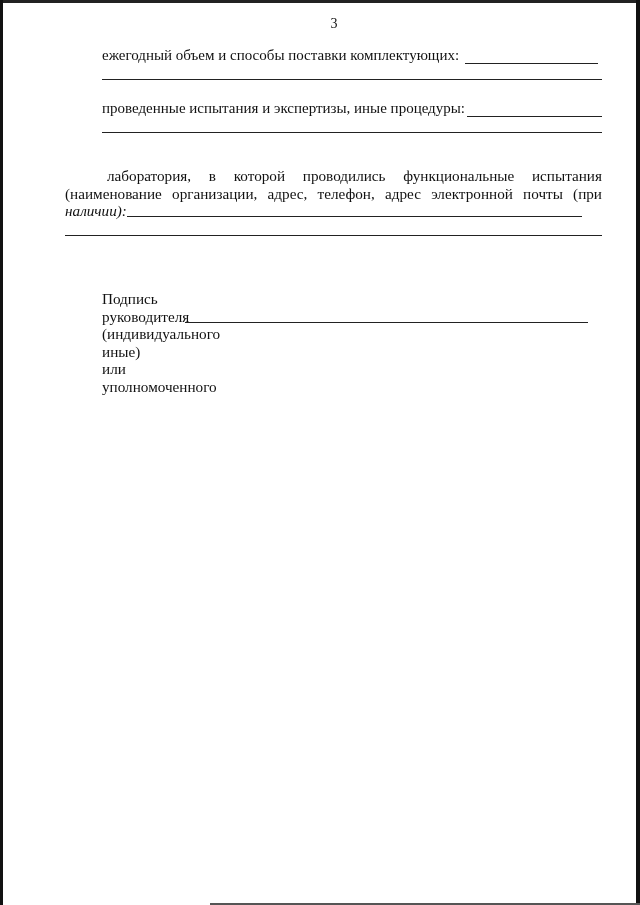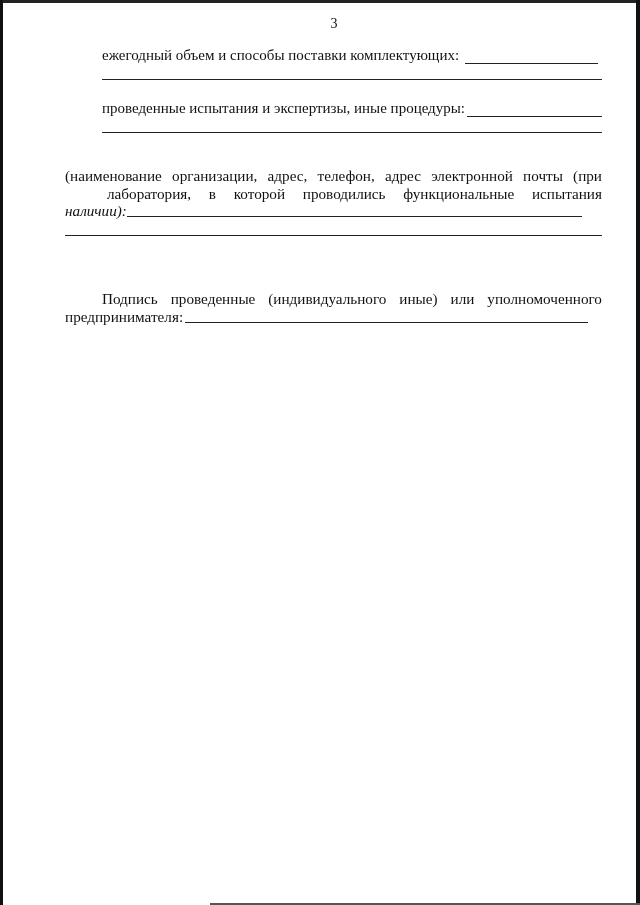--- a/index.html
+++ b/index.html
@@ -28,48 +28,47 @@
 
   <div class="txt" style="left:102px; top:47px;">ежегодный объем и способы поставки комплектующих:</div>
   <div class="rule" style="left:465px; top:63px; width:133px;"></div>
   <div class="rule" style="left:102px; top:79px; width:500px;"></div>
 
   <div class="txt" style="left:102px; top:100px;">проведенные испытания и экспертизы, иные процедуры:</div>
   <div class="rule" style="left:467px; top:116px; width:135px;"></div>
   <div class="rule" style="left:102px; top:132px; width:500px;"></div>
 
   <div class="justify" style="left:65px; top:167px; width:537px;">
+    <div class="jline" style="padding-left:42px;">
+      <span>лаборатория,</span>
+      <span>в</span>
+      <span>которой</span>
+      <span>проводились</span>
+      <span>функциональные</span>
+      <span>испытания</span>
+    </div>
     <div class="jline">
       <span>(наименование</span>
       <span>организации,</span>
       <span>адрес,</span>
       <span>телефон,</span>
       <span>адрес</span>
       <span>электронной</span>
       <span>почты</span>
       <span>(при</span>
     </div>
-    <div class="jline" style="padding-left:42px;">
-      <span>лаборатория,</span>
-      <span>в</span>
-      <span>которой</span>
-      <span>проводились</span>
-      <span>функциональные</span>
-      <span>испытания</span>
-    </div>
     <div style="white-space:nowrap;font-style:italic;">наличии):</div>
   </div>
   <div class="rule" style="left:127px; top:216px; width:455px;"></div>
   <div class="rule" style="left:65px; top:235px; width:537px;"></div>
 
   <div class="justify" style="left:65px; top:290px; width:537px;">
-    <div class="jline" style="padding-left:37px;">
+    <div class="jline" style="padding-left:37px;flex-direction:column;">
       <span>Подпись</span>
-      <span>проведенные</span>
+      <span>руководителя</span>
       <span>(индивидуального</span>
       <span>иные)</span>
       <span>или</span>
       <span>уполномоченного</span>
     </div>
-    <div style="white-space:nowrap;">предпринимателя:</div>
   </div>
   <div class="rule" style="left:185px; top:322px; width:403px;"></div>
 </div>
 
 </body></html>

